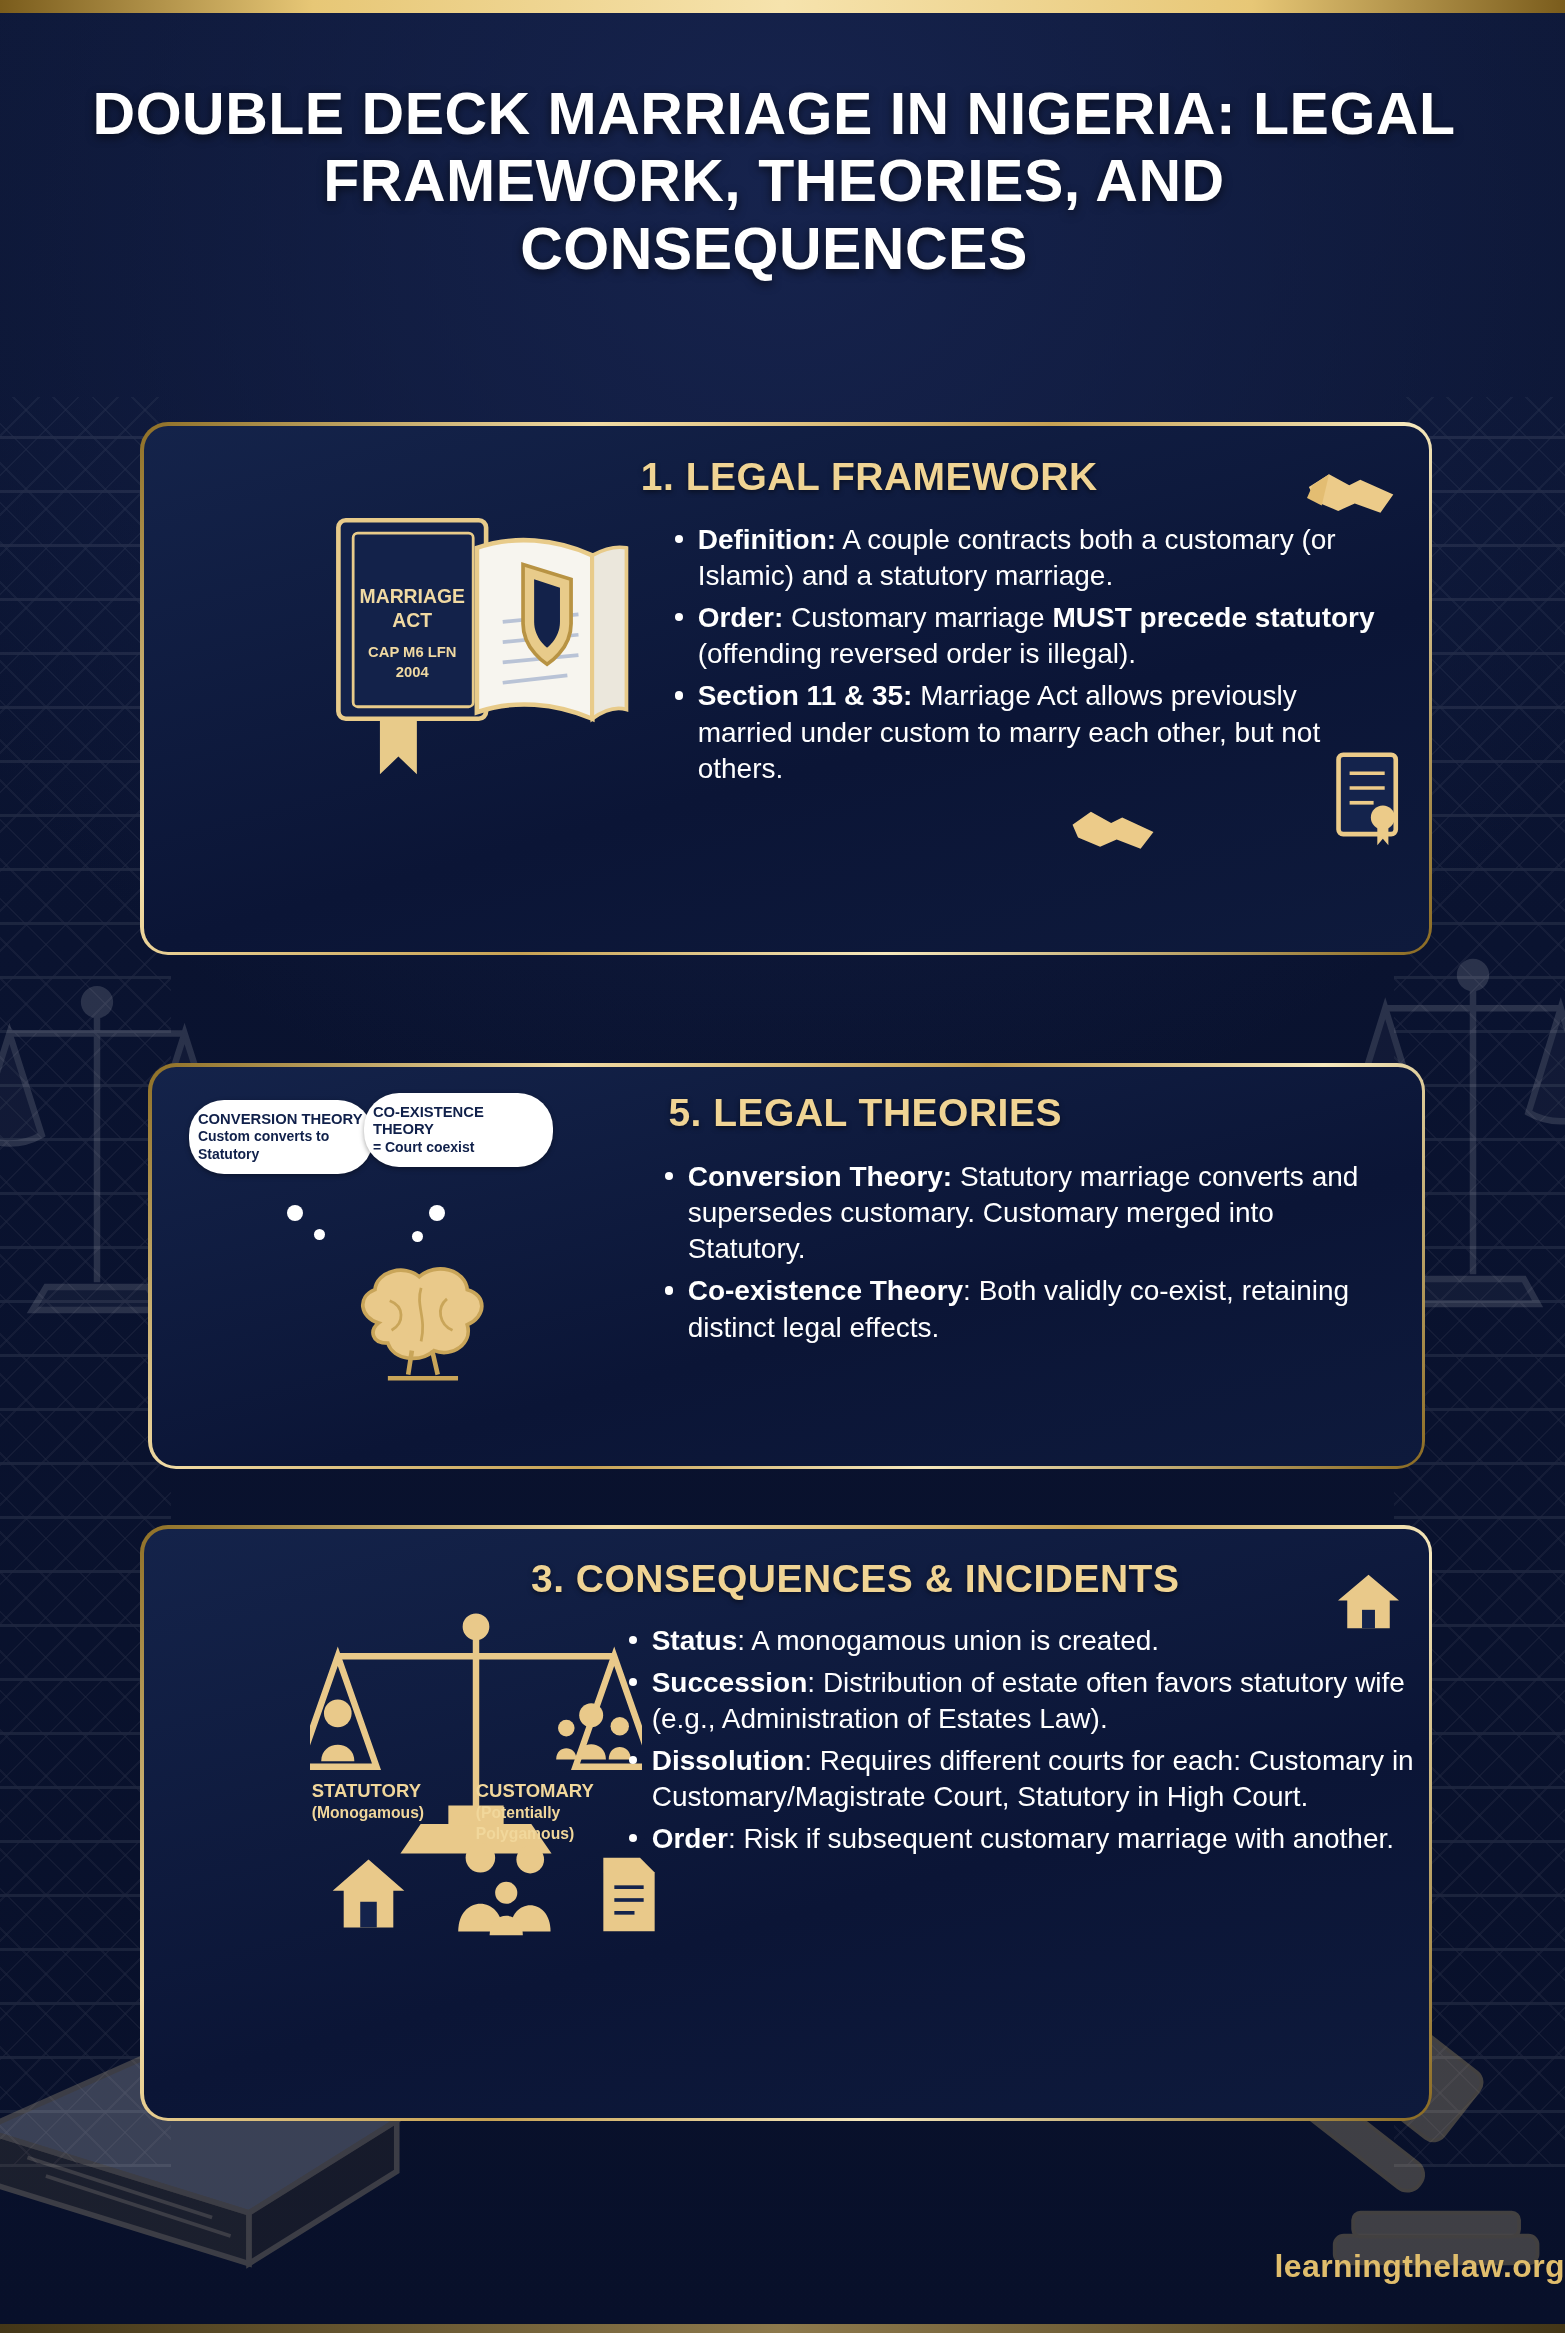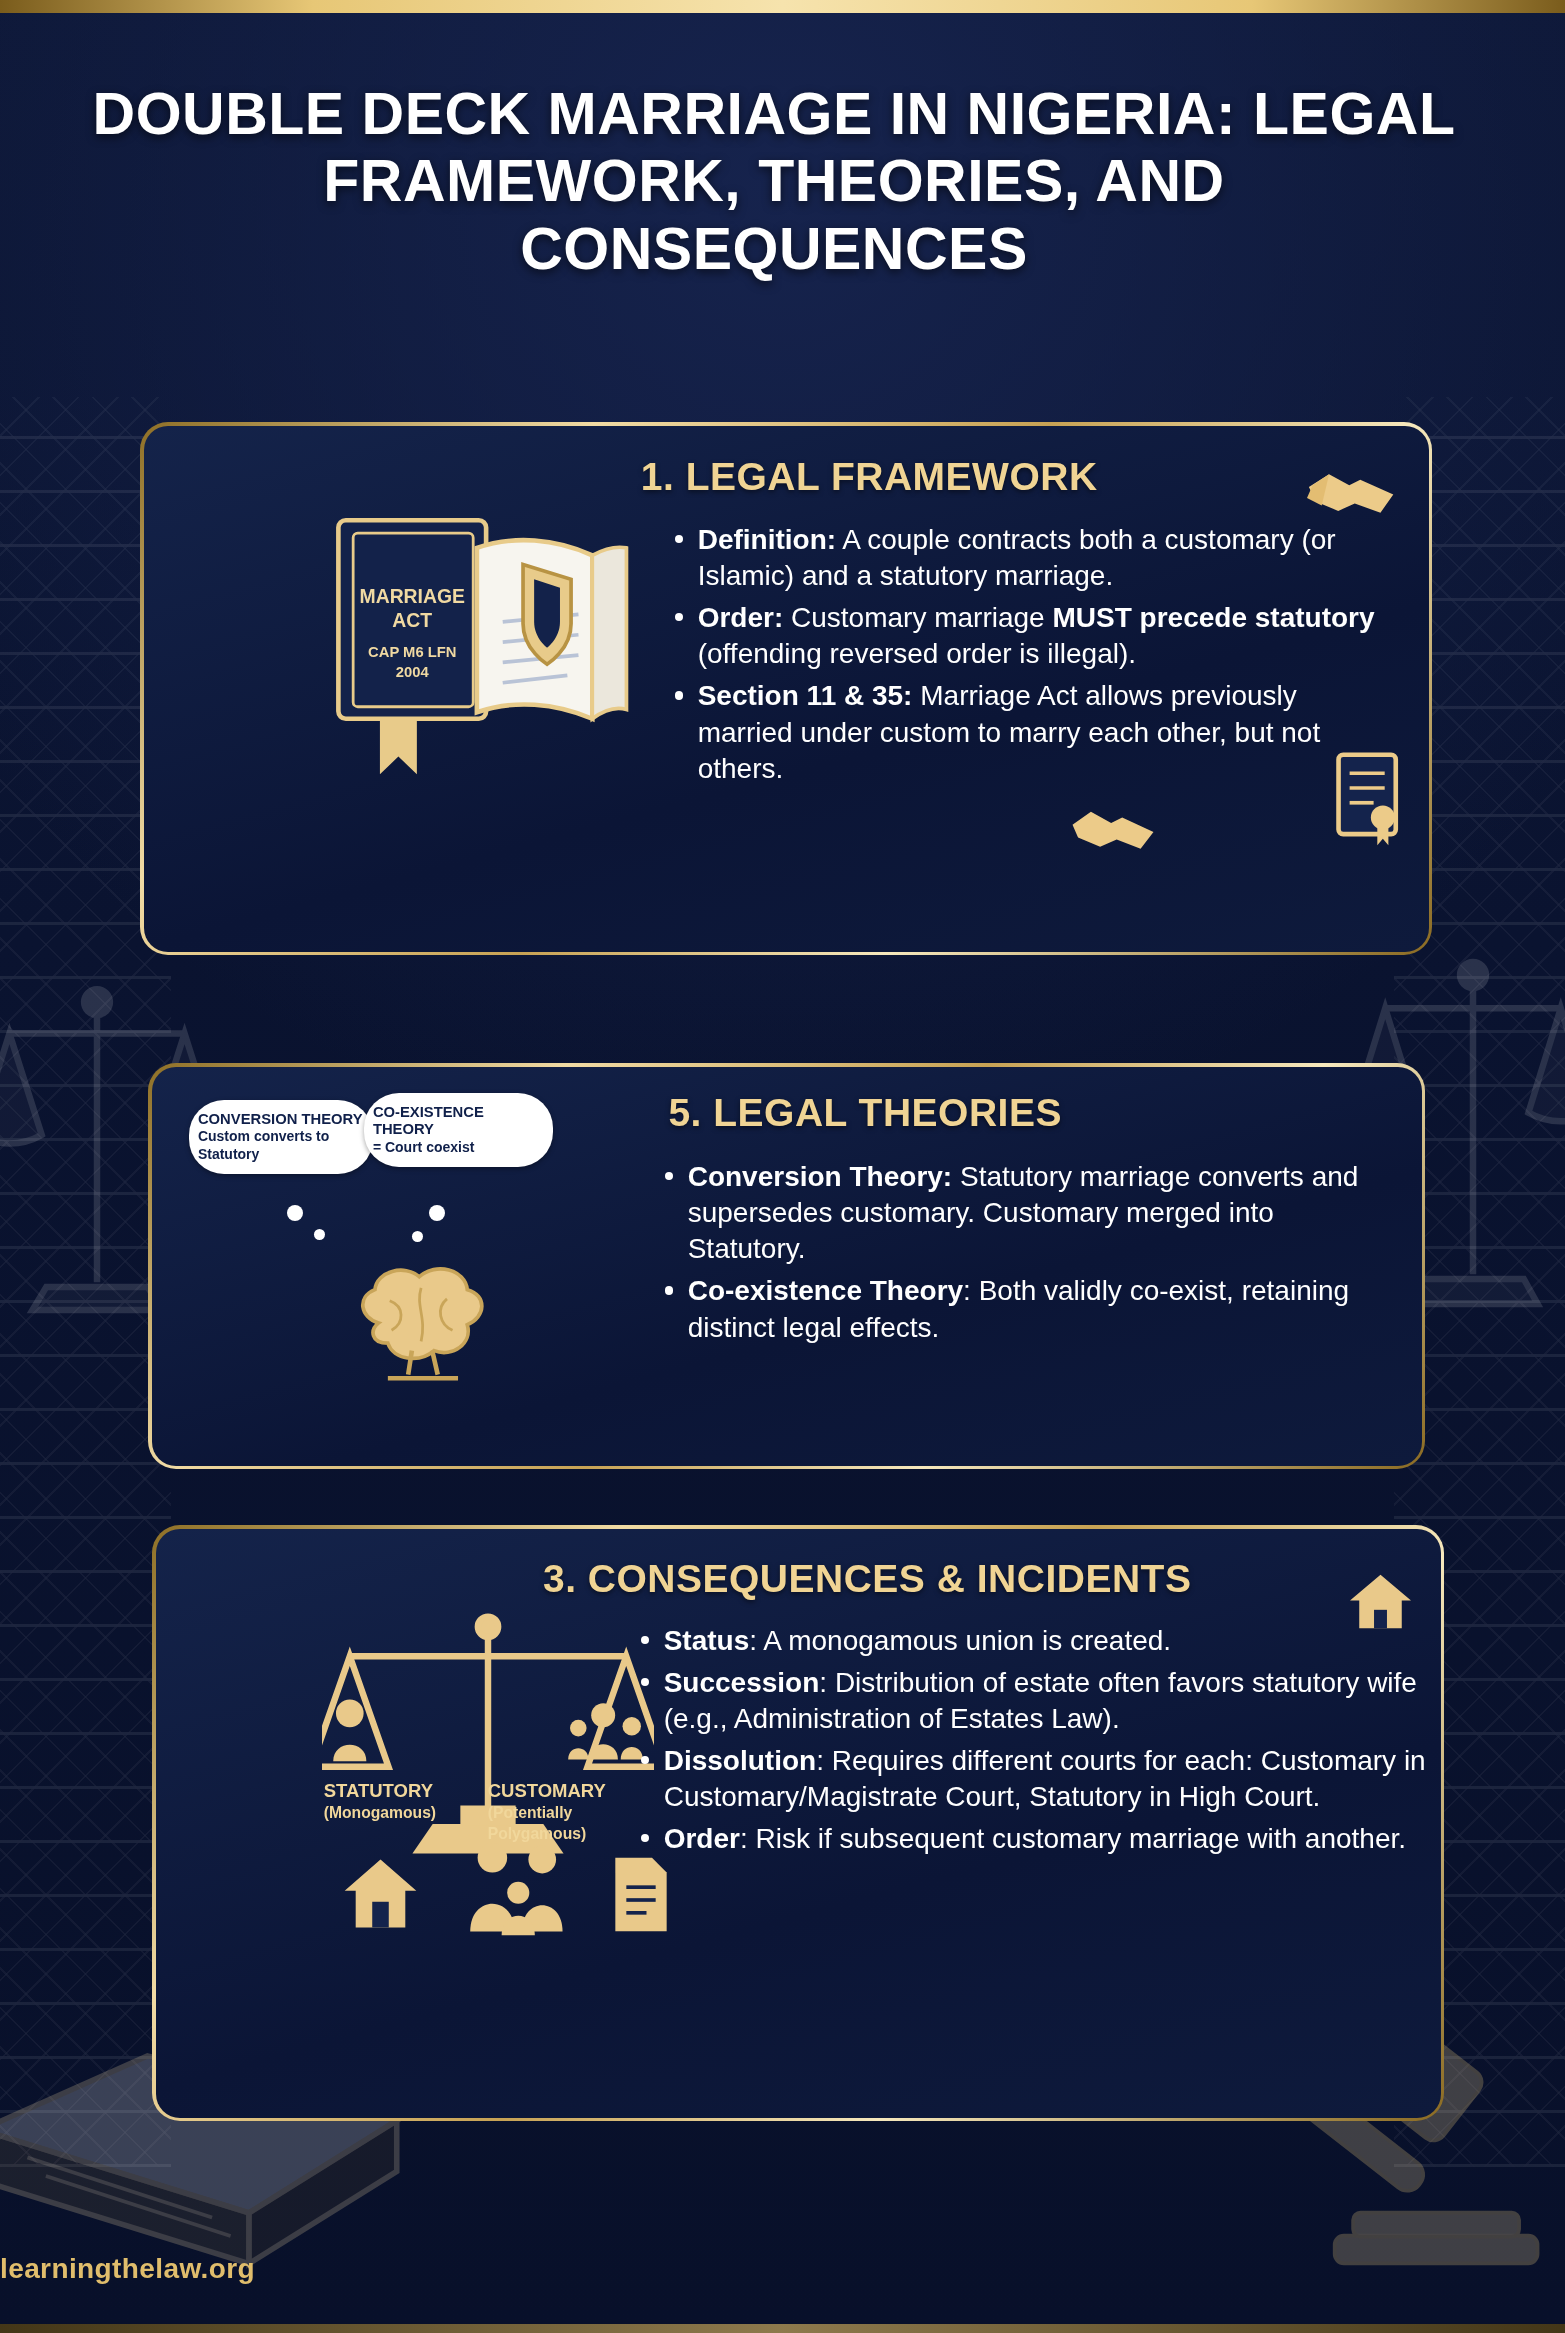--- a/index.html
+++ b/index.html
@@ -66,21 +66,21 @@
     text-align: center;
     color: #ffffff;
     font-size: 59px;
     line-height: 1.14;
     font-weight: bold;
     letter-spacing: 0.5px;
     text-shadow: 0 2.8px 9.2px rgba(0,0,0,.6);
   }
   .card1 { top: 422px; left: 140px; width: 1285px; height: 526px; }
   .card2 { top: 1063px; left: 148px; width: 1270px; height: 399px; }
-  .card3 { top: 1525px; left: 140px; width: 1285px; height: 589px; margin-left: 12px; }
+  .card3 { top: 1525px; left: 140px; width: 1285px; height: 589px; }
 
   .card-gold-border {
     position: absolute;
     border-radius: 28px;
     padding: 3.7px;
     background: linear-gradient(135deg, #8e6f26 0%, #f1dba4 25%, #c7a254 50%, #f6e8bd 70%, #8a6a22 100%);
   }
   .card-body {
     height: 100%;
     width: 100%;
@@ -160,23 +160,23 @@
     font-size: 18.5px;
     line-height: 1.15;
   }
   .label-pair .small { font-size: 15.7px; }
 
   .footer {
     position: absolute;
     bottom: 48px;
     left: 0;
     right: 0;
-    text-align: left;
+    text-align: right;
     color: #e0bd6c;
-    font-size: 28px;
+    font-size: 32px;
     font-weight: bold;
     letter-spacing: 0.4px;
   }
 </style>
 </head>
 <body>
 
 <div class="poster">
 
   <div class="top-bar"></div>

